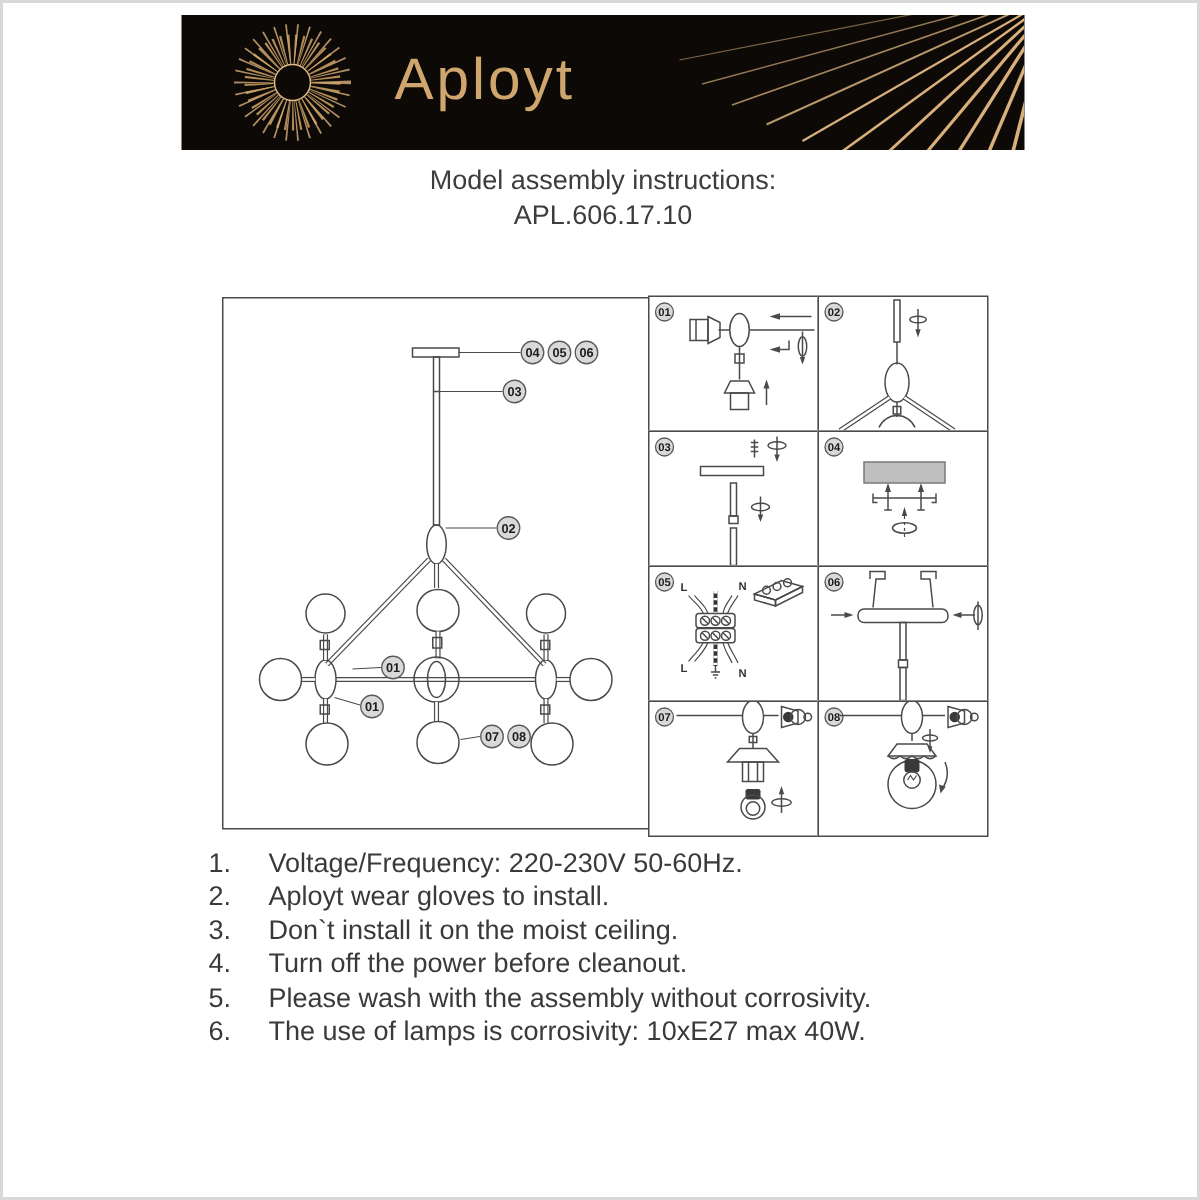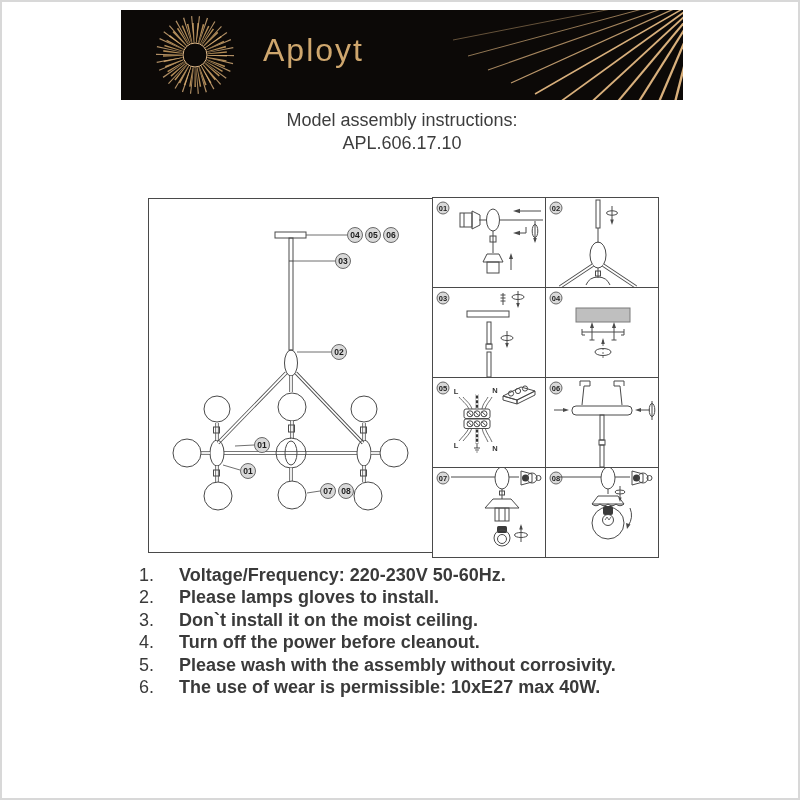--- a/index.html
+++ b/index.html
@@ -8,21 +8,21 @@
     font-family:"Liberation Sans",sans-serif;box-sizing:border-box;
     border:2px solid #d8d8d8;overflow:hidden;
   }
   
   .banner{
     position:absolute;left:119px;top:8px;width:562px;height:90px;
     background:#0c0907;overflow:hidden;
   }
   .banner .brand{
     position:absolute;left:142px;top:22px;
-    font-size:32px;letter-spacing:2px;color:#cfa76e;font-weight:400;
+    font-size:39px;letter-spacing:2px;color:#cfa76e;font-weight:400;
   }
   .logo-svg{position:absolute;left:34px;top:5px;}
   .rays-svg{position:absolute;right:0;top:0;}
   
   .doc-title{
     position:absolute;left:0;top:108px;width:800px;text-align:center;
     font-size:18px;color:#3d3d3d;
   }
   .doc-model{
     position:absolute;left:0;top:131px;width:800px;text-align:center;
@@ -47,21 +47,21 @@
   .fillg{fill:#4a4a4a;stroke:none;}
   .lblc{fill:#d9d9d9;stroke:#5a5a5a;stroke-width:.9;}
   .lblt{font-family:"Liberation Sans",sans-serif;font-size:8.5px;font-weight:bold;fill:#1c1c1c;text-anchor:middle;}
   .slblt{font-family:"Liberation Sans",sans-serif;font-size:7.5px;font-weight:bold;fill:#1c1c1c;text-anchor:middle;}
   .wlbl{font-family:"Liberation Sans",sans-serif;font-size:7.5px;font-weight:bold;fill:#333;text-anchor:middle;}
   .dark{fill:#3a3a3a;stroke:none;}
   
   .instructions{position:absolute;left:137px;top:562px;width:540px;}
   .instr-row{display:flex;font-size:18px;color:#3a3a3a;line-height:22.4px;}
   .instr-num{width:40px;flex:0 0 40px;}
-  .instr-text{flex:1;font-weight:bold;}
+  .instr-text{flex:1;}
 </style>
 </head>
 <body>
 
 <div class="page">
 
   <div class="banner">
     <svg class="logo-svg" width="80" height="80" viewBox="-40 -40 80 80">
       <circle r="20" fill="none" stroke="#c49a5e" stroke-width="24" stroke-dasharray="1 2.4" opacity="0.9"></circle>
       <circle r="25" fill="none" stroke="#d9b07c" stroke-width="28" stroke-dasharray="0.8 4.4" opacity="0.8"></circle>
@@ -466,33 +466,33 @@
     </div>
   </div>
 
   <div class="instructions">
     <div class="instr-row">
       <span class="instr-num">1.</span>
       <span class="instr-text">Voltage/Frequency: 220-230V 50-60Hz.</span>
     </div>
     <div class="instr-row">
       <span class="instr-num">2.</span>
-      <span class="instr-text">Please lamps gloves to install.</span>
+      <span class="instr-text">Aployt wear gloves to install.</span>
     </div>
     <div class="instr-row">
       <span class="instr-num">3.</span>
       <span class="instr-text">Don`t install it on the moist ceiling.</span>
     </div>
     <div class="instr-row">
       <span class="instr-num">4.</span>
       <span class="instr-text">Turn off the power before cleanout.</span>
     </div>
     <div class="instr-row">
       <span class="instr-num">5.</span>
       <span class="instr-text">Please wash with the assembly without corrosivity.</span>
     </div>
     <div class="instr-row">
       <span class="instr-num">6.</span>
-      <span class="instr-text">The use of wear is permissible: 10xE27 max 40W.</span>
+      <span class="instr-text">The use of lamps is corrosivity: 10xE27 max 40W.</span>
     </div>
   </div>
 
 </div>
 
 </body></html>

